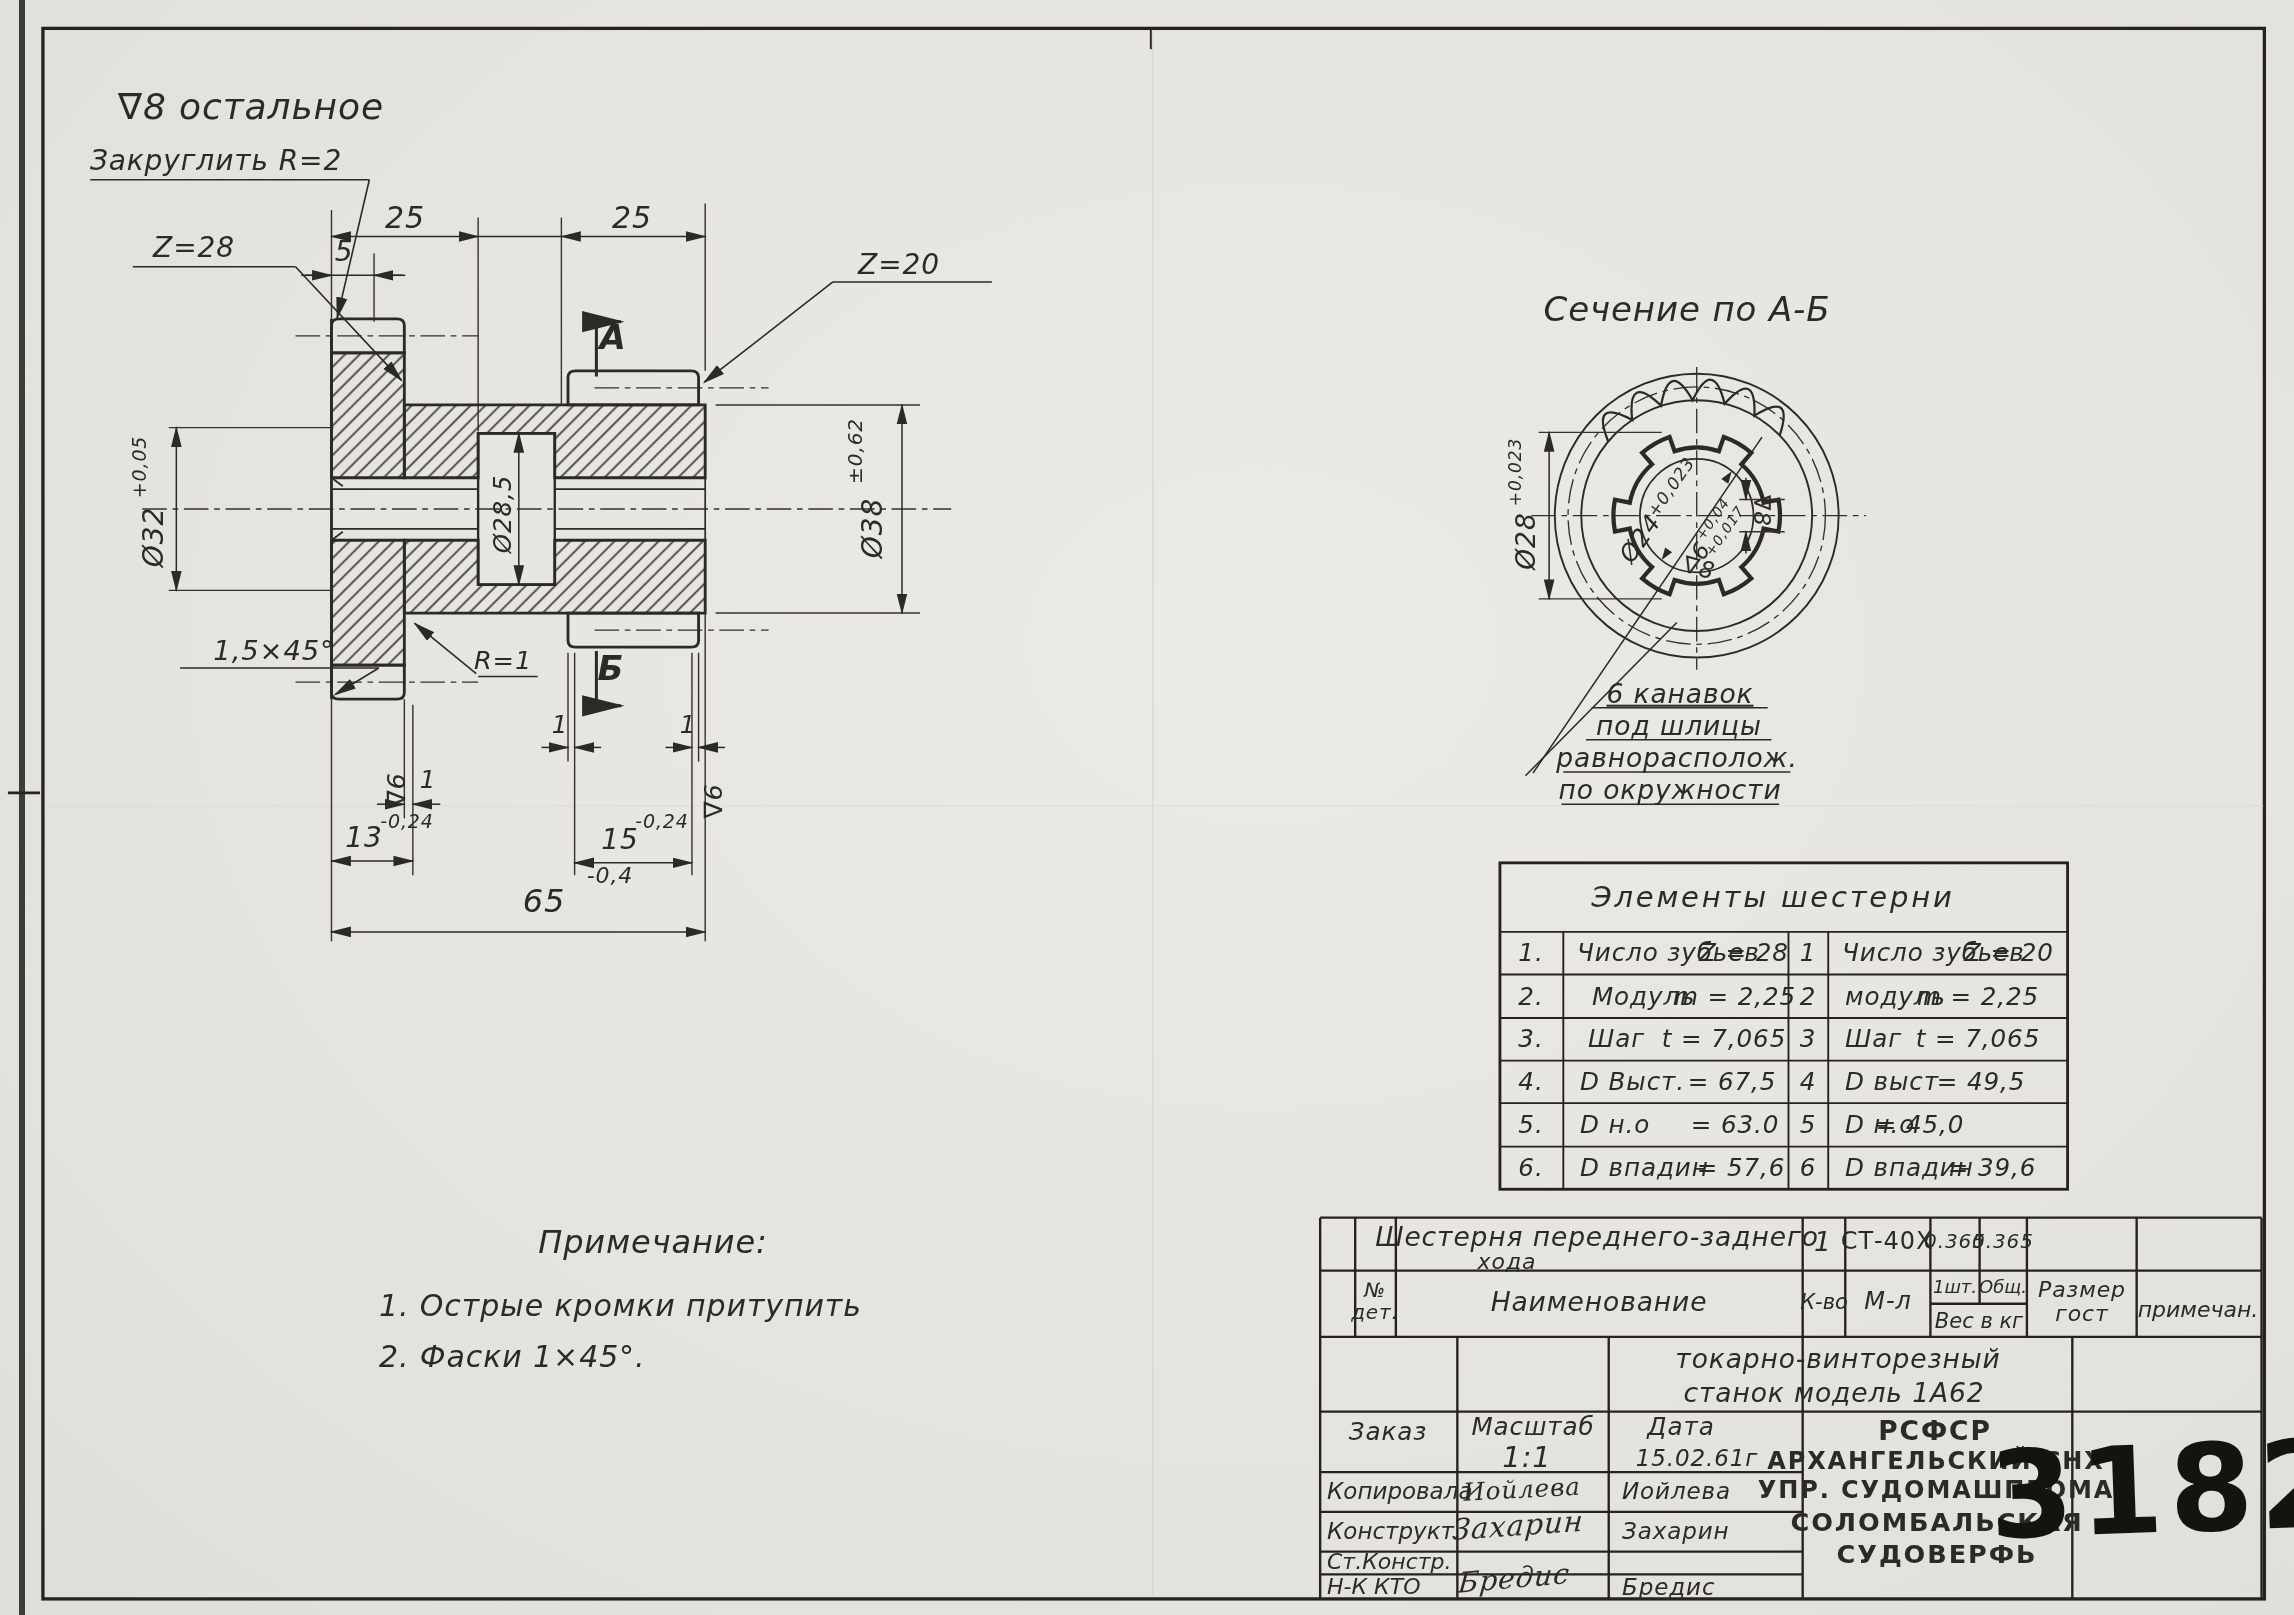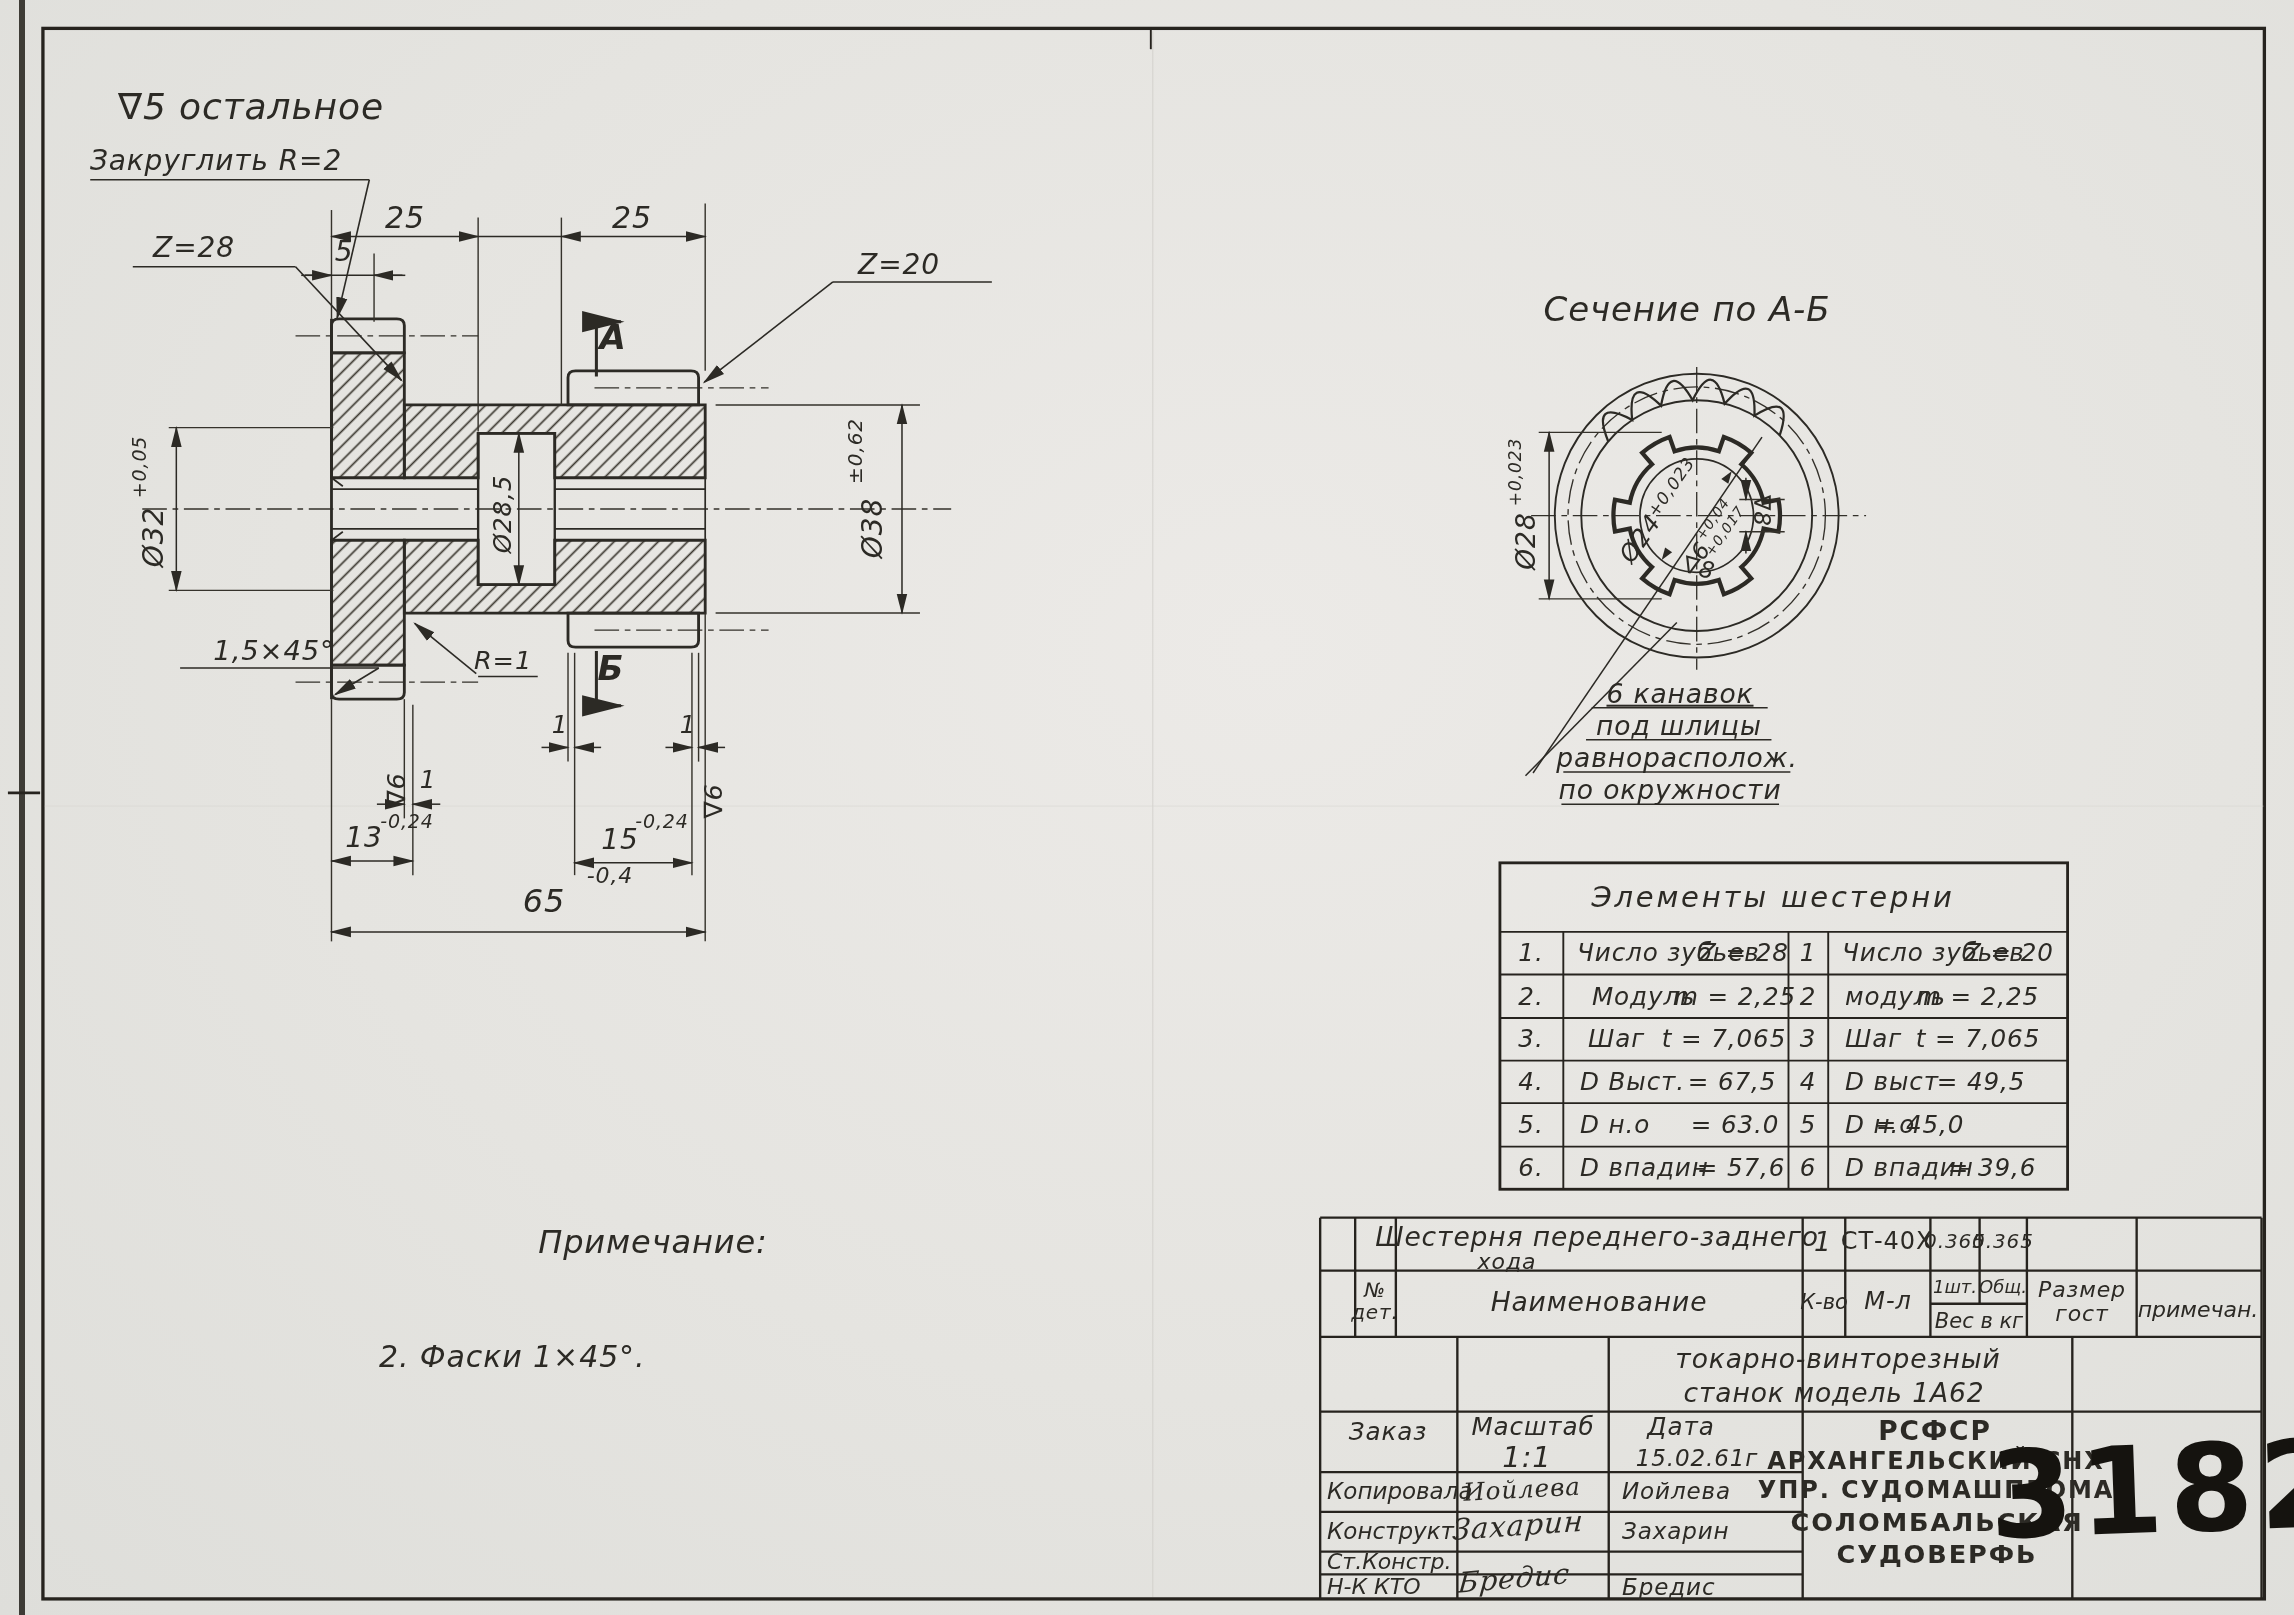--- a/index.html
+++ b/index.html
@@ -212,21 +212,21 @@
       <line x1="2092" y1="1287" x2="2092" y2="1378"></line>
       <line x1="2142" y1="1287" x2="2142" y2="1413"></line>
       <line x1="2258" y1="1287" x2="2258" y2="1413"></line>
       <line x1="2390" y1="1287" x2="2390" y2="1690"></line>
       <line x1="1540" y1="1413" x2="1540" y2="1690"></line>
       <line x1="1700" y1="1413" x2="1700" y2="1690"></line>
       <line x1="2190" y1="1413" x2="2190" y2="1690"></line>
     </g>
   </svg>
 
-  <div class="lb" style="left:251px;top:107px;font-size:36px;">∇5 остальное</div>
+  <div class="lb" style="left:251px;top:107px;font-size:36px;">∇8 остальное</div>
   <div class="lb" style="left:216px;top:161px;font-size:28px;">Закруглить R=2</div>
   <div class="lb" style="left:194px;top:248px;font-size:28px;">Z=28</div>
   <div class="lb" style="left:899px;top:265px;font-size:28px;">Z=20</div>
   <div class="lb" style="left:405px;top:218px;font-size:30px;">25</div>
   <div class="lb" style="left:632px;top:218px;font-size:30px;">25</div>
   <div class="lb" style="left:344px;top:252px;font-size:28px;">5</div>
   <div class="lb" style="left:613px;top:337px;font-size:34px;font-weight:600;">А</div>
   <div class="lb" style="left:611px;top:668px;font-size:34px;font-weight:600;">Б</div>
   <div class="lb" style="left:154px;top:537px;font-size:28px;transform:translate(-50%,-50%) rotate(-90deg);">Ø32</div>
   <div class="lb" style="left:139px;top:467px;font-size:19px;transform:translate(-50%,-50%) rotate(-90deg);">+0,05</div>
@@ -300,20 +300,21 @@
   <div class="lb" style="left:1920px;top:1125px;font-size:24.6px;">= 45,0</div>
 
   <div class="lb" style="left:1531px;top:1168px;font-size:24.6px;">6.</div>
   <div class="lt" style="left:1580px;top:1168px;font-size:24.6px;">D впадин</div>
   <div class="lb" style="left:1741px;top:1168px;font-size:24.6px;">= 57,6</div>
   <div class="lb" style="left:1808px;top:1168px;font-size:24.6px;">6</div>
   <div class="lt" style="left:1845px;top:1168px;font-size:24.6px;">D впадин</div>
   <div class="lb" style="left:1992px;top:1168px;font-size:24.6px;">= 39,6</div>
 
   <div class="lb" style="left:653px;top:1242px;font-size:32px;">Примечание:</div>
+  <div class="lt" style="left:379px;top:1306px;font-size:30px;">1. Острые  кромки  притупить</div>
   <div class="lt" style="left:379px;top:1357px;font-size:30px;">2. Фаски  1×45°.</div>
 
   <div class="lb" style="left:1597px;top:1237px;font-size:26.5px;">Шестерня переднего-заднего</div>
   <div class="lb" style="left:1507px;top:1262px;font-size:22px;">хода</div>
   <div class="lb" style="left:1823px;top:1242px;font-size:26.5px;">1</div>
   <div class="lb" style="left:1887px;top:1242px;font-size:24px;font-style:normal;">СТ-40Х</div>
   <div class="lb" style="left:1955px;top:1242px;font-size:20px;">0.365</div>
   <div class="lb" style="left:2003px;top:1242px;font-size:20px;">0.365</div>
   <div class="lb ctr" style="left:1375px;top:1302px;font-size:20px;width:49px;">№ дет.</div>
   <div class="lb" style="left:1599px;top:1302px;font-size:26.5px;">Наименование</div>

